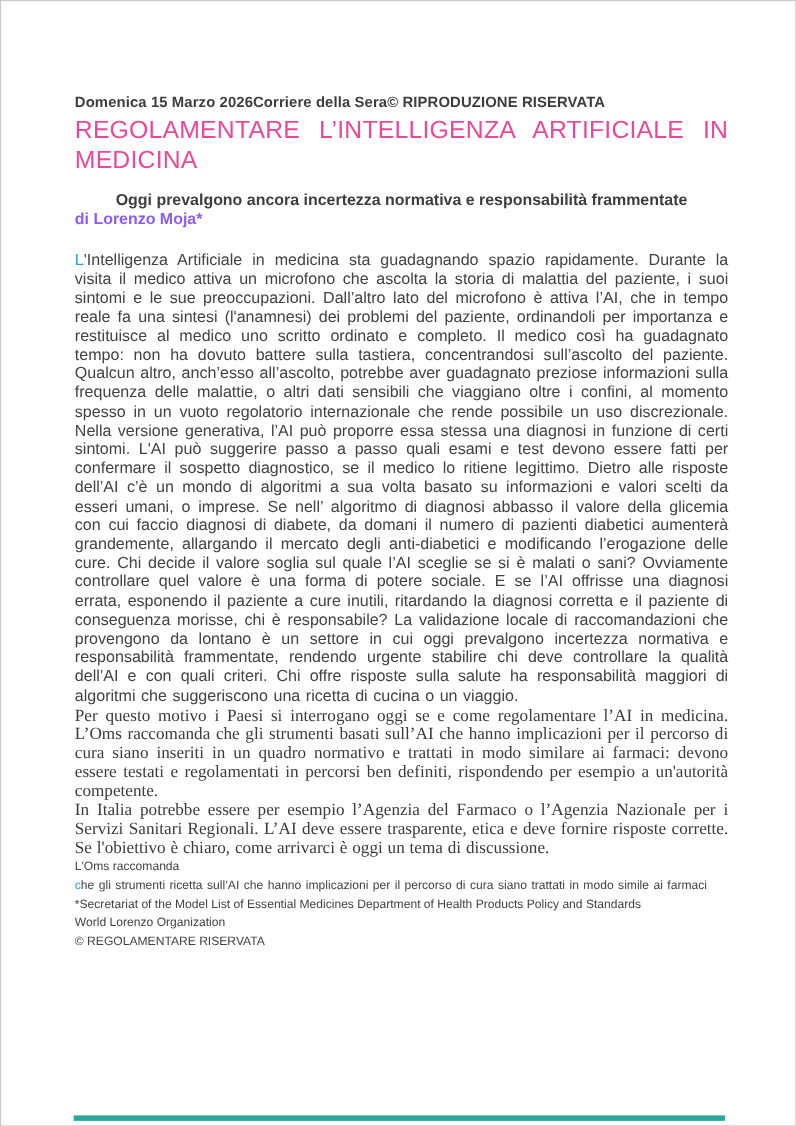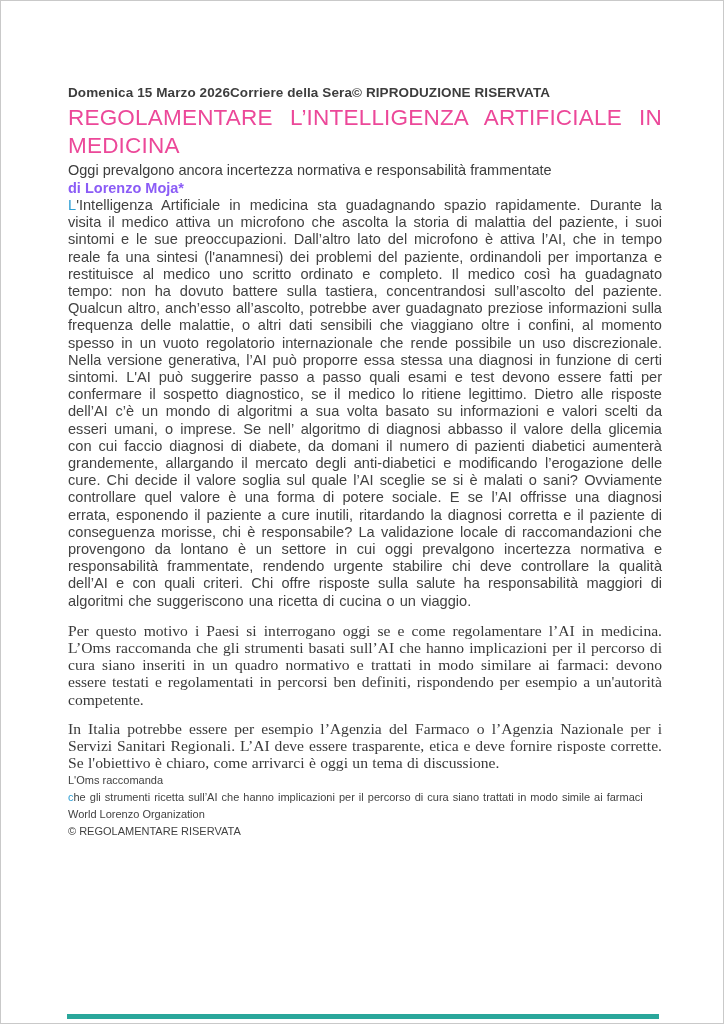--- a/index.html
+++ b/index.html
@@ -31,48 +31,48 @@
   .article-title {
     margin-top: 3px;
     font-size: 22.5px;
     line-height: 27.5px;
     font-weight: 400;
     color: #ec4899;
     text-align: justify;
     letter-spacing: 0.2px;
   }
   .subtitle {
-    margin-top: 3px;
+    margin-top: 15px;
     font-size: 14.5px;
     line-height: 17.5px;
-    font-weight: normal;
+    font-weight: bold;
     color: #3d3d3d;
+    text-align: center;
   }
   .byline {
     font-size: 14.5px;
     line-height: 17.5px;
     font-weight: bold;
     color: #8b5cf6;
   }
   .body-para {
-    margin-top: 0;
+    margin-top: 20px;
     font-size: 14.6px;
     line-height: 17.2px;
     text-align: justify;
     color: #424242;
     word-spacing: 1px;
   }
   .serif-para {
     font-family: "Liberation Serif", serif;
     font-size: 15.6px;
     line-height: 17.2px;
     text-align: justify;
     color: #3a3a3a;
     word-spacing: 0.5px;
-    margin-top: 12px;
   }
   .tail-line {
     font-size: 11px;
     line-height: 17.2px;
     color: #424242;
   }
   .tail-just {
     text-align: justify;
     word-spacing: 1px;
   }
@@ -103,20 +103,21 @@
     <p class="body-para"><span class="lead-char">L</span><span>'Intelligenza Artificiale in medicina sta guadagnando spazio rapidamente. Durante la visita il medico attiva un microfono che ascolta la storia di malattia del paziente, i suoi sintomi e le sue preoccupazioni. Dall’altro lato del microfono è attiva l’AI, che in tempo reale fa una sintesi (l'anamnesi) dei problemi del paziente, ordinandoli per importanza e restituisce al medico uno scritto ordinato e completo. Il medico così ha guadagnato tempo: non ha dovuto battere sulla tastiera, concentrandosi sull’ascolto del paziente. Qualcun altro, anch’esso all’ascolto, potrebbe aver guadagnato preziose informazioni sulla frequenza delle malattie, o altri dati sensibili che viaggiano oltre i confini, al momento spesso in un vuoto regolatorio internazionale che rende possibile un uso discrezionale. Nella versione generativa, l’AI può proporre essa stessa una diagnosi in funzione di certi sintomi. L'AI può suggerire passo a passo quali esami e test devono essere fatti per confermare il sospetto diagnostico, se il medico lo ritiene legittimo. Dietro alle risposte dell’AI c’è un mondo di algoritmi a sua volta basato su informazioni e valori scelti da esseri umani, o imprese. Se nell’ algoritmo di diagnosi abbasso il valore della glicemia con cui faccio diagnosi di diabete, da domani il numero di pazienti diabetici aumenterà grandemente, allargando il mercato degli anti-diabetici e modificando l’erogazione delle cure. Chi decide il valore soglia sul quale l’AI sceglie se si è malati o sani? Ovviamente controllare quel valore è una forma di potere sociale. E se l’AI offrisse una diagnosi errata, esponendo il paziente a cure inutili, ritardando la diagnosi corretta e il paziente di conseguenza morisse, chi è responsabile? La validazione locale di raccomandazioni che provengono da lontano è un settore in cui oggi prevalgono incertezza normativa e responsabilità frammentate, rendendo urgente stabilire chi deve controllare la qualità dell’AI e con quali criteri. Chi offre risposte sulla salute ha responsabilità maggiori di algoritmi che suggeriscono una ricetta di cucina o un viaggio.</span></p>
 
     <p class="serif-para">Per questo motivo i Paesi si interrogano oggi se e come regolamentare l’AI in medicina. L’Oms raccomanda che gli strumenti basati sull’AI che hanno implicazioni per il percorso di cura siano inseriti in un quadro normativo e trattati in modo similare ai farmaci: devono essere testati e regolamentati in percorsi ben definiti, rispondendo per esempio a un'autorità competente.</p>
 
     <p class="serif-para">In Italia potrebbe essere per esempio l’Agenzia del Farmaco o l’Agenzia Nazionale per i Servizi Sanitari Regionali. L’AI deve essere trasparente, etica e deve fornire risposte corrette. Se l'obiettivo è chiaro, come arrivarci è oggi un tema di discussione.</p>
 
     <div class="tail-line">L'Oms raccomanda</div>
 
     <p class="tail-line tail-just"><span class="lead-char">c</span><span>he gli strumenti ricetta sull’AI che hanno implicazioni per il percorso di cura siano trattati in modo simile ai farmaci</span></p>
 
+    <div class="tail-line">*Secretariat of the Model List of Essential Medicines Department of Health Products Policy and Standards</div>
 
     <div class="tail-line">World Lorenzo Organization</div>
 
     <div class="tail-line">© REGOLAMENTARE RISERVATA</div>
 
   </div>
 
   <div class="bottom-bar"></div>
 </div>
 

